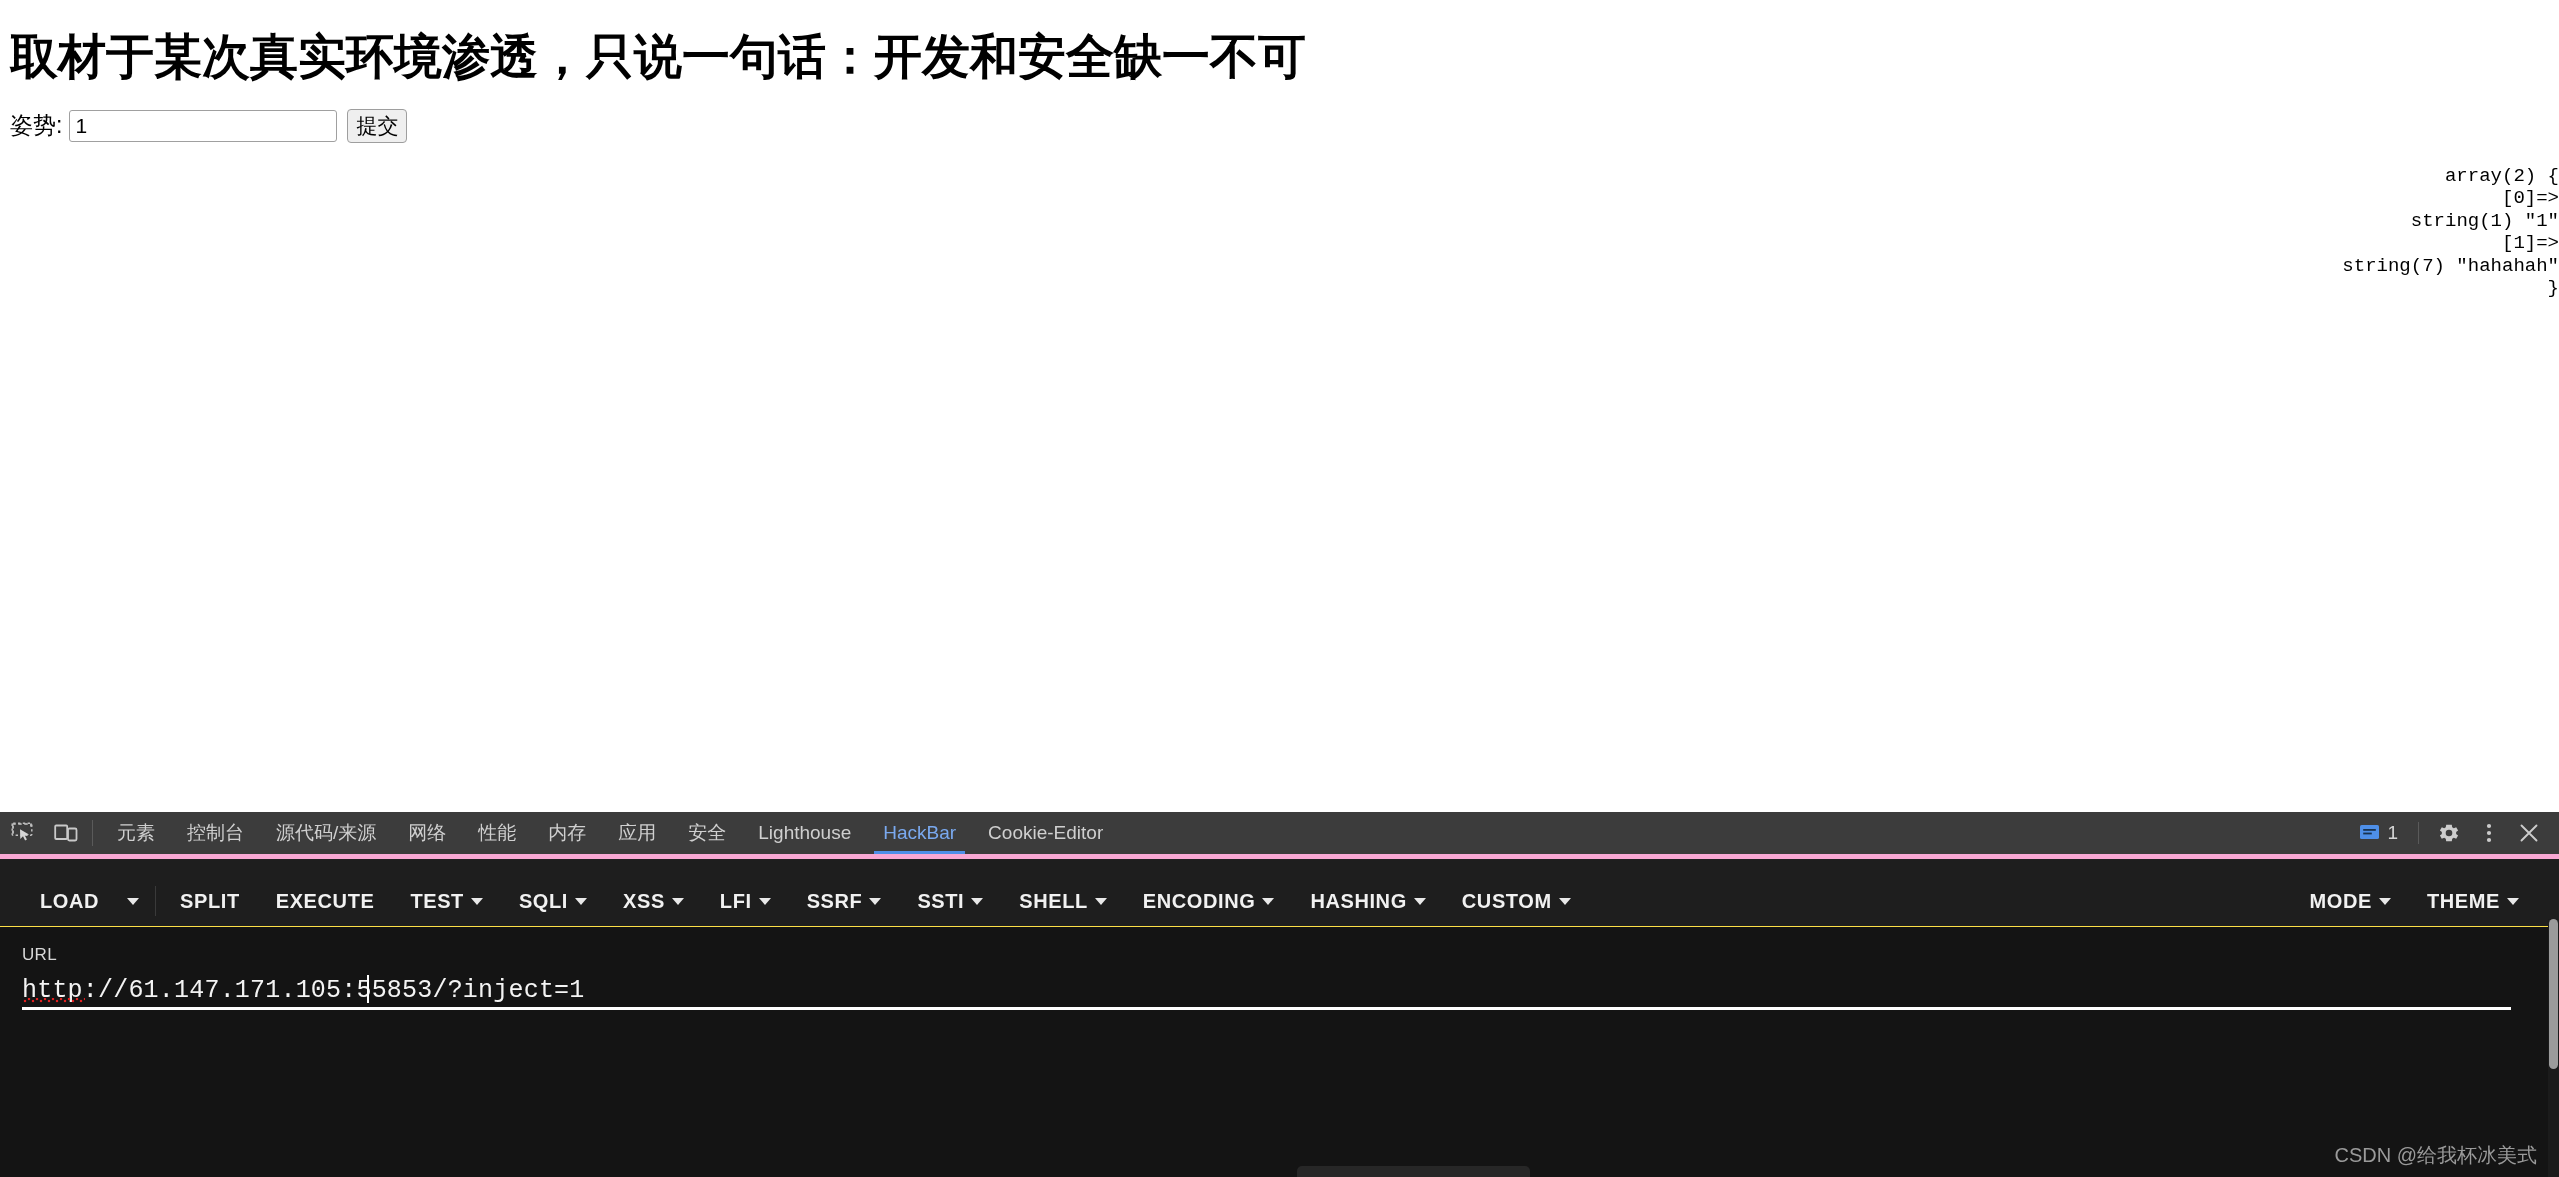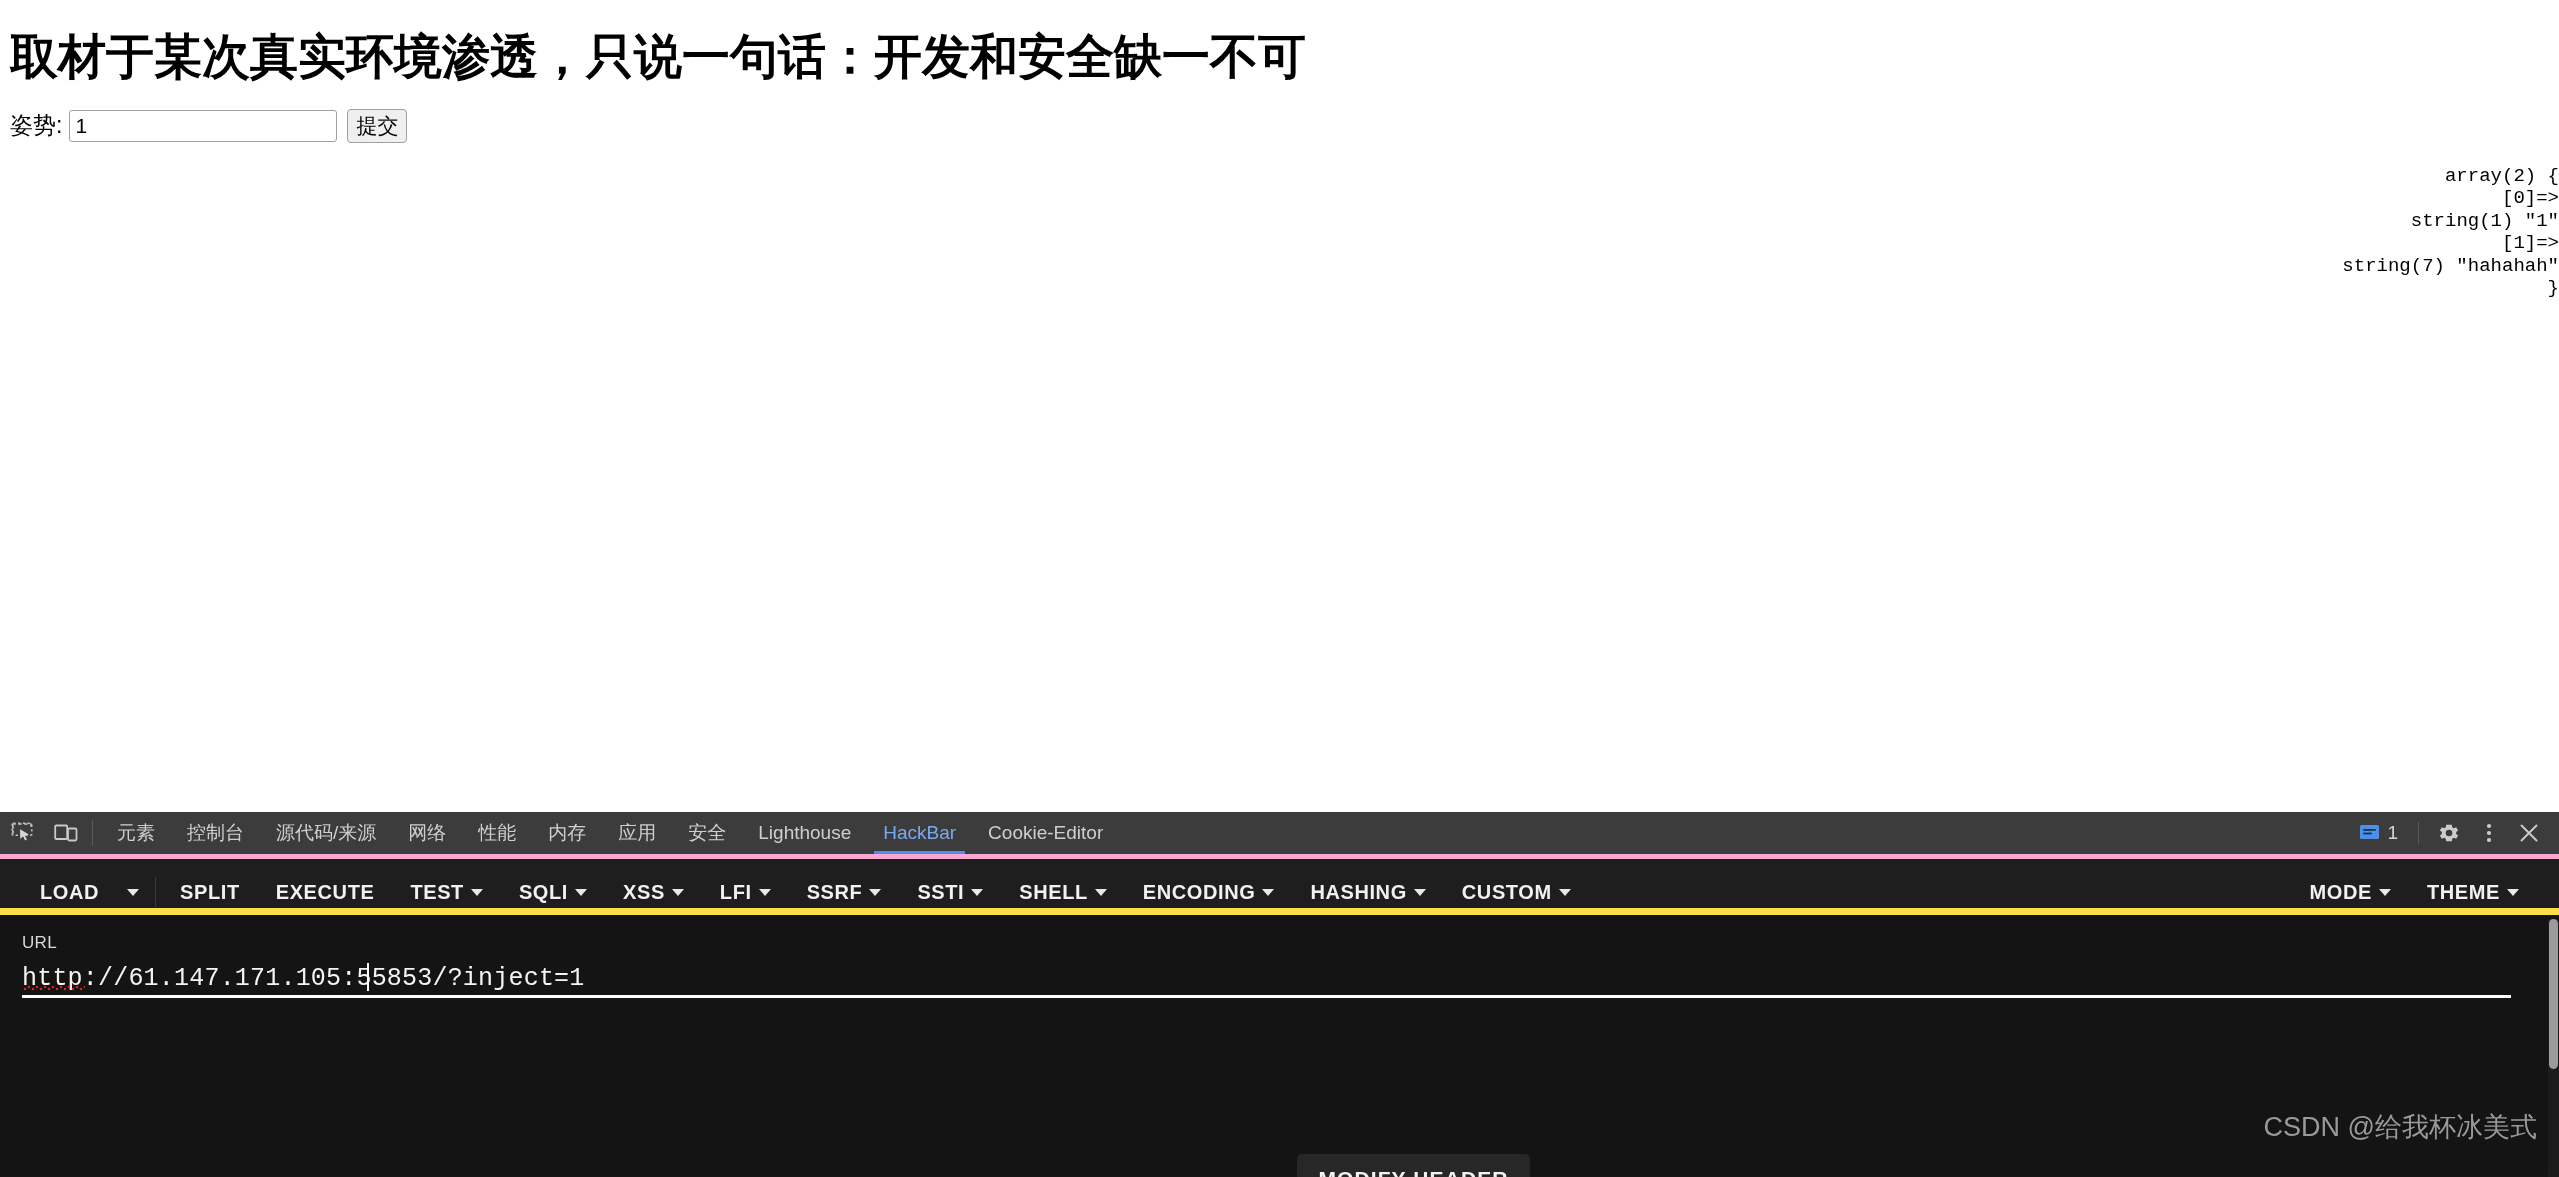--- a/index.html
+++ b/index.html
@@ -142,26 +142,26 @@
   }
   .dt-hdivider { width:1px; height:22px; background:#5a5a5a; margin: 0 10px; }
   .dt-rbtn {
     width: 40px; height: 40px;
     display:flex; align-items:center; justify-content:center;
     cursor:pointer;
   }
 
   
   .hb-menubar {
-    height: 56px;
+    height: 68px;
     background: #1e1e1e;
     display: flex;
     align-items: center;
     padding: 17px 22px 0 22px;
-    border-bottom: 7px solid #fde047;
+    border-bottom: 1px solid #fde047;
   }
   .hb-item {
     display:flex; align-items:center; gap: 7px;
     padding: 0 18px;
     font-family: "Liberation Sans", sans-serif;
     font-size: 20px;
     font-weight: bold;
     letter-spacing: 0.6px;
     color: #f1f1f1;
     cursor: pointer;
@@ -273,23 +273,23 @@
     font-family: "Liberation Sans", sans-serif;
     font-size: 21px;
     font-weight: bold;
     letter-spacing: 1.1px;
     cursor: pointer;
   }
 
   .csdn-watermark {
     position: absolute;
     right: 22px;
-    bottom: 28px;
-    font-family: "Liberation Sans", sans-serif;
-    font-size: 27px;
+    bottom: 16px;
+    font-family: "Liberation Sans", sans-serif;
+    font-size: 20px;
     color: #9a9a9a;
     white-space: nowrap;
   }
 
   
   .dt-scrollbar {
     position: absolute;
     right: 0; top: 107px;
     width: 11px; height: 258px;
     background: #1b1b1b;

